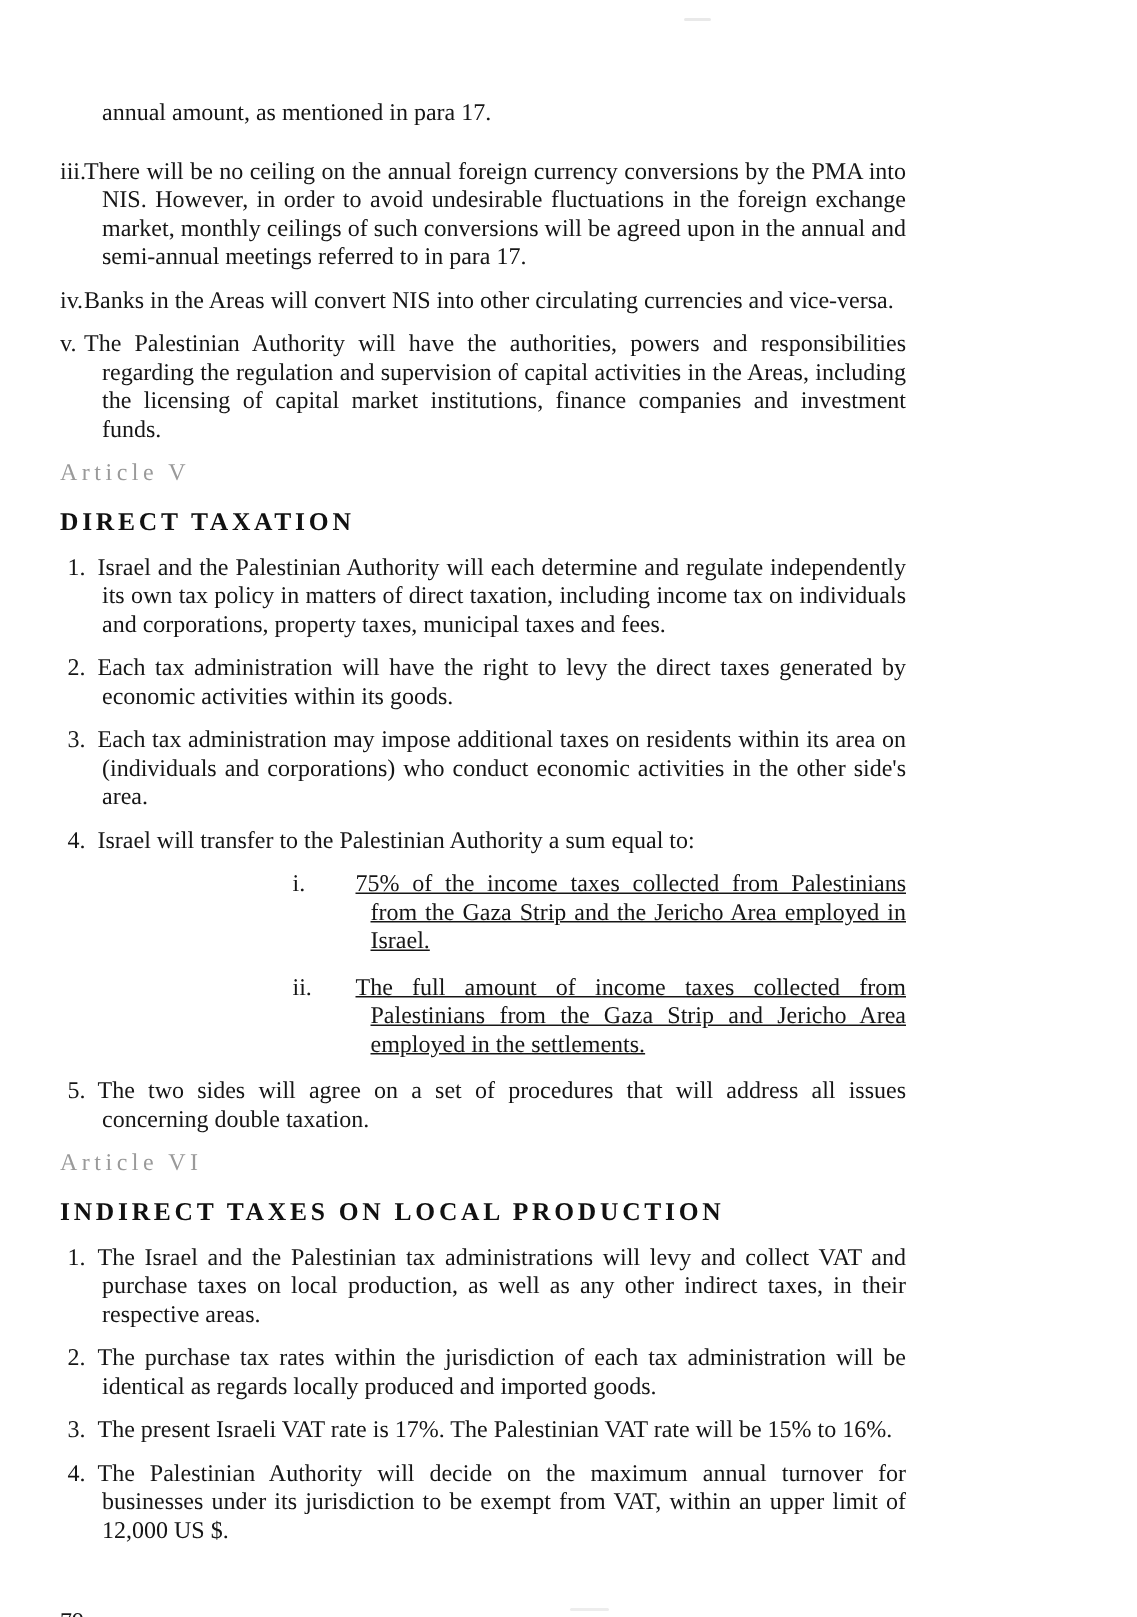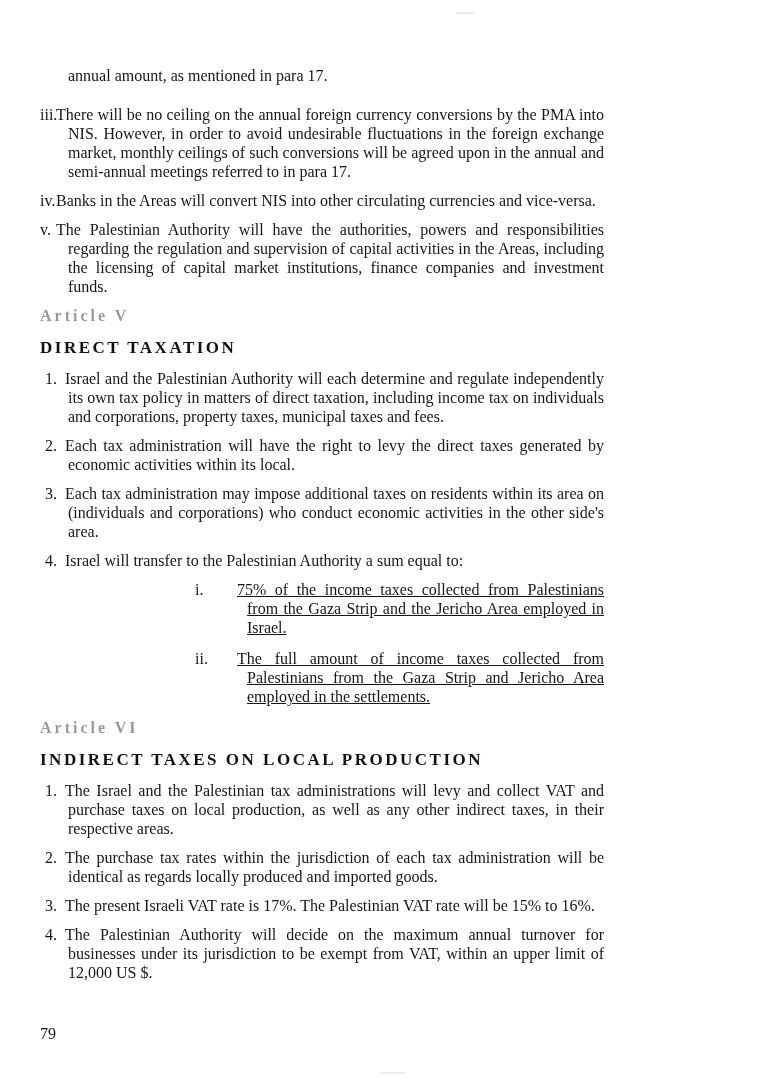--- a/index.html
+++ b/index.html
@@ -48,21 +48,21 @@
     padding-left: 207px;
     text-indent: -52px;
     margin-bottom: 12px;
     text-decoration: underline;
   }
   .li.sub .marker { width: 42px; }
   .article-label {
     margin: 8px 0 13px 0;
     font-size: 16px;
     line-height: 19px;
-    font-weight: 700;
+    font-weight: 400;
     letter-spacing: 3px;
     color: #9a9a9a;
     filter: blur(0.4px);
   }
   .section-heading {
     margin: 0 0 11px 0;
     font-size: 17px;
     line-height: 20px;
     font-weight: bold;
     letter-spacing: 2.5px;
@@ -116,39 +116,42 @@
 
   <div class="article-label">Article V</div>
 
   <h2 class="section-heading">DIRECT TAXATION</h2>
 
   <div class="li num">
     <span class="marker">1.</span><span class="li-text">Israel and the Palestinian Authority will each determine and regulate independently its own tax policy in matters of direct taxation, including income tax on individuals and corporations, property taxes, municipal taxes and fees.</span>
   </div>
 
   <div class="li num">
-    <span class="marker">2.</span><span class="li-text">Each tax administration will have the right to levy the direct taxes generated by economic activities within its local.</span>
+    <span class="marker">2.</span><span class="li-text">Each tax administration will have the right to levy the direct taxes generated by economic activities within its goods.</span>
   </div>
 
   <div class="li num">
     <span class="marker">3.</span><span class="li-text">Each tax administration may impose additional taxes on residents within its area on (individuals and corporations) who conduct economic activities in the other side's area.</span>
   </div>
 
   <div class="li num">
     <span class="marker">4.</span><span class="li-text">Israel will transfer to the Palestinian Authority a sum equal to:</span>
   </div>
 
   <div class="li sub">
     <span class="marker">i.</span><span class="li-text">75% of the income taxes collected from Palestinians from the Gaza Strip and the Jericho Area employed in Israel.</span>
   </div>
 
   <div class="li sub">
     <span class="marker">ii.</span><span class="li-text">The full amount of income taxes collected from Palestinians from the Gaza Strip and Jericho Area employed in the settlements.</span>
   </div>
 
+  <div class="li num">
+    <span class="marker">5.</span><span class="li-text">The two sides will agree on a set of procedures that will address all issues concerning double taxation.</span>
+  </div>
 
   <div class="article-label">Article VI</div>
 
   <h2 class="section-heading">INDIRECT TAXES ON LOCAL PRODUCTION</h2>
 
   <div class="li num">
     <span class="marker">1.</span><span class="li-text">The Israel and the Palestinian tax administrations will levy and collect VAT and purchase taxes on local production, as well as any other indirect taxes, in their respective areas.</span>
   </div>
 
   <div class="li num">

